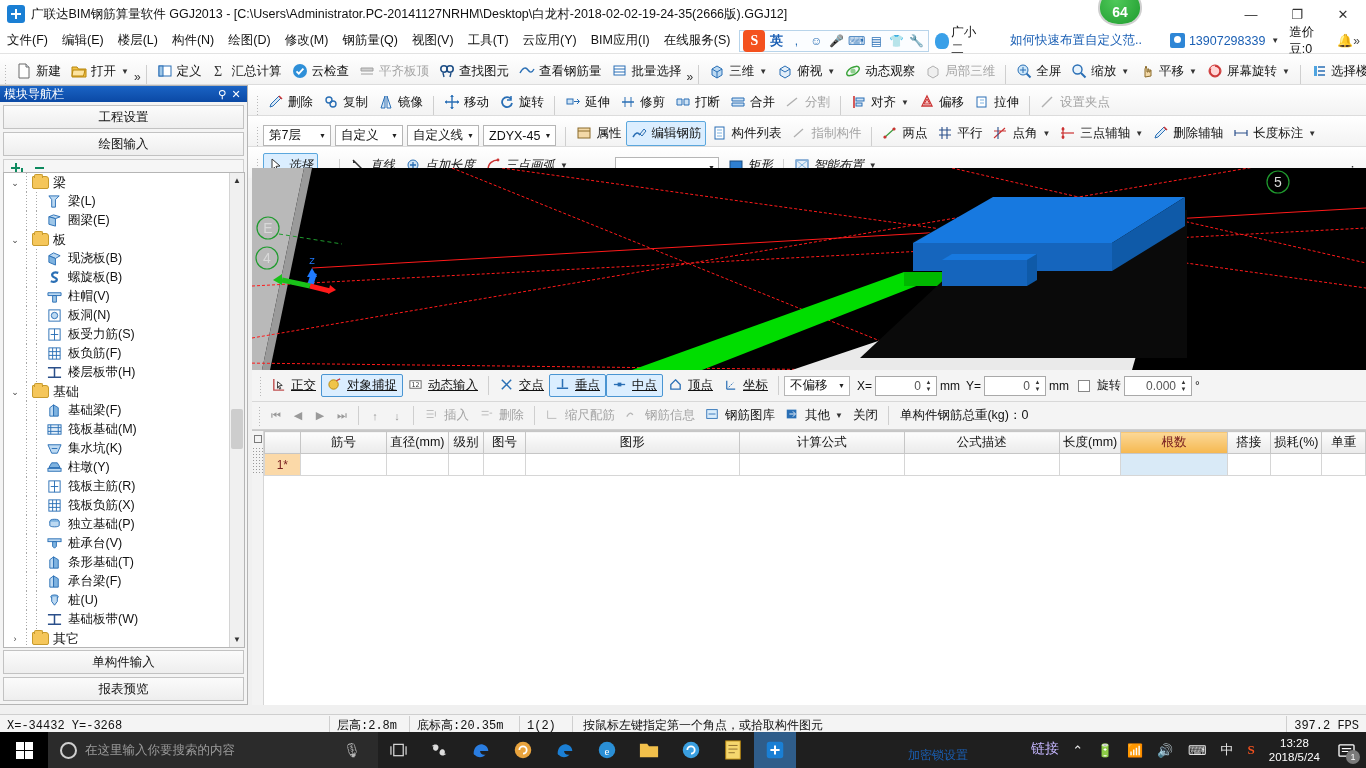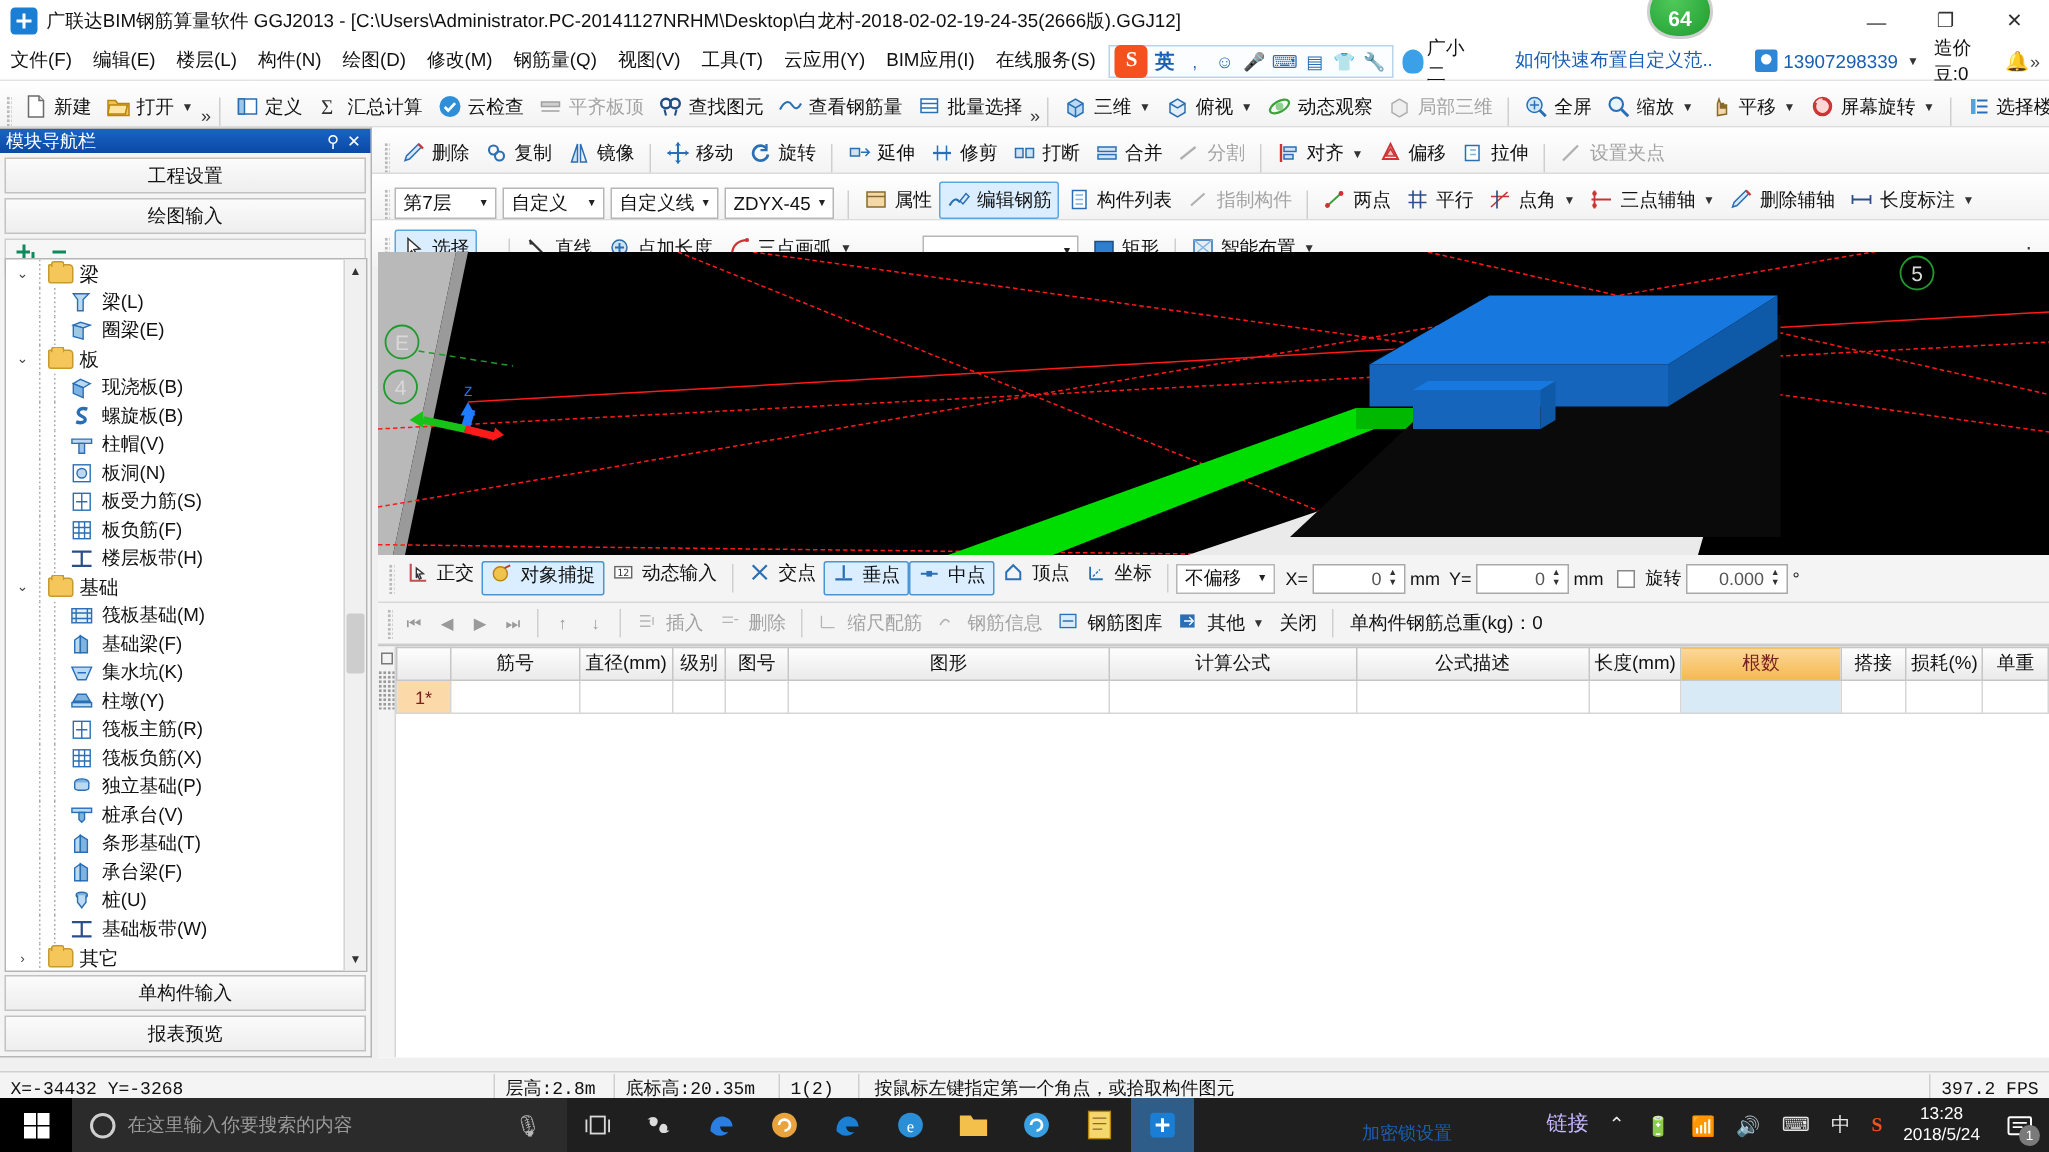--- a/index.html
+++ b/index.html
@@ -81,21 +81,21 @@
   
   .tbrow {
     position: absolute; left: 0; width: 1366px;
     background: linear-gradient(#ffffff, #f3f3f3);
     border-bottom: 1px solid #dcdcdc;
     display: flex; align-items: flex-end;
   }
   .tb1 { top: 54px; height: 31px; }
   .tb2 { top: 85px; height: 31px; }
   .tb3 { top: 116px; height: 31px; }
-  .tb4 { top: 147px; height: 31px; border-bottom: none; }
+  .tb4 { top: 147px; height: 31px; border-bottom: none; font-style: italic; }
 
   .tbtn {
     display: flex; align-items: center; gap: 3px; padding: 2px 5px; height: 25px;
     font-size: 12.5px; color: #111; white-space: nowrap; cursor: default;
   }
   .tbtn.dis { color: #a3a3a3; }
   .tbtn.sel { background: #dbeeff; border: 1px solid #5ba7dd; border-radius: 2px; padding: 1px 4px; }
   .ti { width: 17px; height: 17px; flex: none; display: inline-block; position: relative; }
   .sep { width: 1px; height: 19px; background: #cfcfcf; margin: 0 5px; flex: none; }
   .grip { width: 4px; height: 20px; margin: 0 3px 0 4px; flex: none;
@@ -186,22 +186,22 @@
   }
   .view3d svg { display: block; }
 
   
   .snapbar {
     position: absolute; left: 252px; top: 370px; width: 1114px; height: 32px;
     background: #f4f4f4; border-bottom: 1px solid #d8d8d8;
     display: flex; align-items: center; padding-left: 3px;
   }
   .snapbtn {
-    display: flex; gap: 3px; height: 23px; padding: 0 5px;
-    font-size: 12.5px; color: #111; white-space: nowrap;
+    display: flex; align-items: center; gap: 3px; height: 23px; padding: 0 5px;
+    font-size: 12.5px; color: #111; white-space: nowrap; text-decoration: underline;
   }
   .snapbtn.on { background: #dbeeff; border: 1px solid #4a95d2; border-radius: 2px; }
   .numfield {
     width: 62px; height: 20px; border: 1px solid #a9a9a9; background: #fff;
     display: flex; align-items: center; justify-content: flex-end;
     padding-right: 2px; font-size: 12px; color: #555;
   }
   .spin { width: 11px; margin-left: 2px; display:flex; flex-direction:column; justify-content:center; }
   .spin div { font-size: 6px; line-height: 7px; color:#333; text-align:center; }
   .unit { font-size: 12px; color: #111; margin: 0 3px; }
@@ -870,34 +870,34 @@
             <span class="exp">⌄</span>
             <span class="dots"></span>
             <span class="folder"></span>
             <span class="tlabel big">基础</span>
           </div>
           <div class="tnode">
             <span class="exp"></span>
             <span class="dots"></span>
             <span class="dots" style="width:14px"></span>
             <span class="leafico"><svg width="17" height="15" viewBox="0 0 18 16">
+                <path d="M4 14V5l4-3v12z" fill="#bcd9f2" stroke="#2a6fb5"></path>
+                <path d="M8 14V2l5 3v9z" fill="#7fb3e0" stroke="#2a6fb5"></path>
+              </svg></span>
+            <span class="tlabel">基础梁(F)</span>
+          </div>
+          <div class="tnode">
+            <span class="exp"></span>
+            <span class="dots"></span>
+            <span class="dots" style="width:14px"></span>
+            <span class="leafico"><svg width="17" height="15" viewBox="0 0 18 16">
                 <rect x="2" y="3" width="14" height="10" fill="#e5f0fa" stroke="#2a6fb5"></rect>
                 <path d="M5 3v10M13 3v10M2 6h14M2 10h14" stroke="#2a6fb5"></path>
               </svg></span>
             <span class="tlabel">筏板基础(M)</span>
-          </div>
-          <div class="tnode">
-            <span class="exp"></span>
-            <span class="dots"></span>
-            <span class="dots" style="width:14px"></span>
-            <span class="leafico"><svg width="17" height="15" viewBox="0 0 18 16">
-                <path d="M4 14V5l4-3v12z" fill="#bcd9f2" stroke="#2a6fb5"></path>
-                <path d="M8 14V2l5 3v9z" fill="#7fb3e0" stroke="#2a6fb5"></path>
-              </svg></span>
-            <span class="tlabel">基础梁(F)</span>
           </div>
           <div class="tnode">
             <span class="exp"></span>
             <span class="dots"></span>
             <span class="dots" style="width:14px"></span>
             <span class="leafico"><svg width="17" height="15" viewBox="0 0 18 16">
                 <path d="M2 4h14l-4 9H6z" fill="#bcd9f2" stroke="#2a6fb5"></path>
                 <path d="M6 8h6" stroke="#2a6fb5"></path>
               </svg></span>
             <span class="tlabel">集水坑(K)</span>

